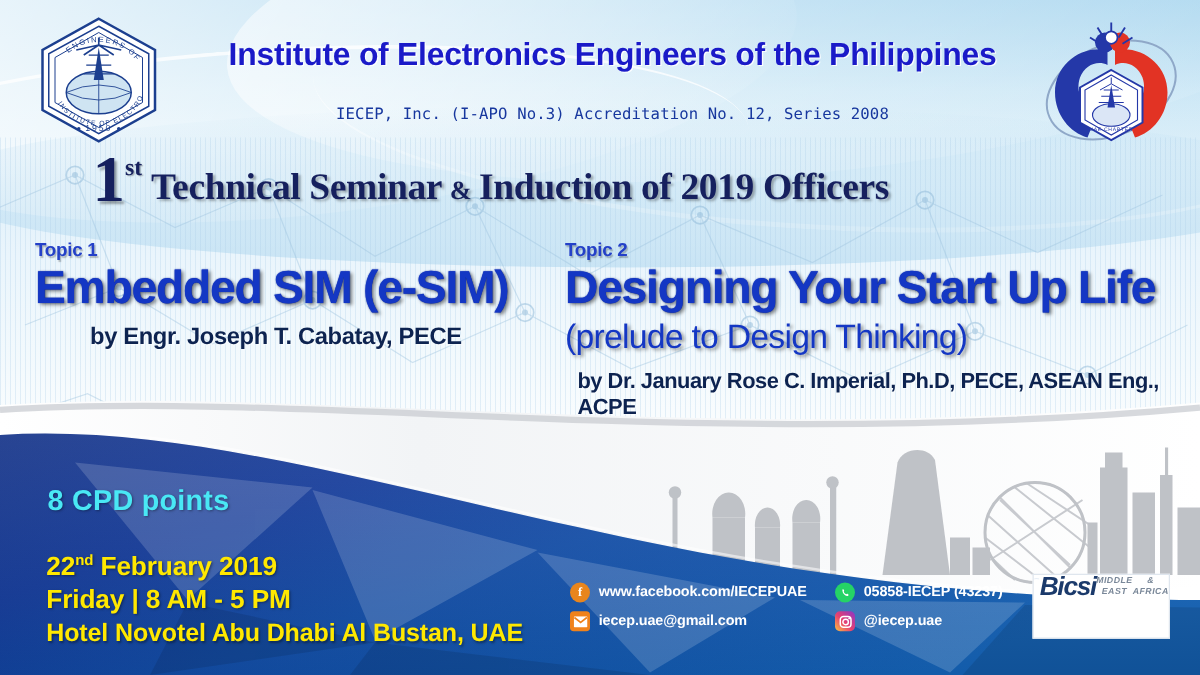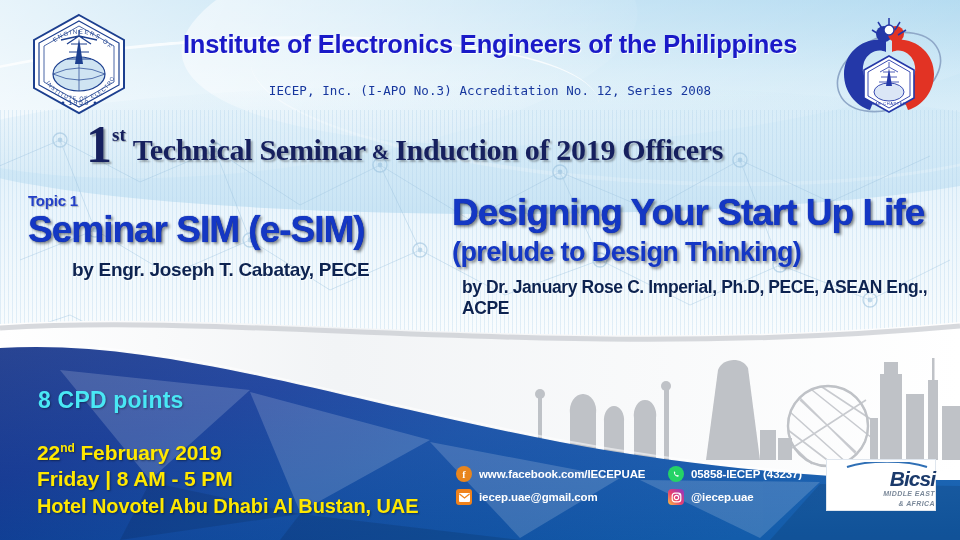--- a/index.html
+++ b/index.html
@@ -50,21 +50,21 @@
      font-weight:bold;font-size:25.5px;color:#1a1ac8;letter-spacing:-.2px;
      font-family:"Liberation Sans",sans-serif;
      text-shadow:1px 1px 0 rgba(255,255,255,.9);}
   .org-sub{position:absolute;left:140px;top:60px;width:700px;text-align:center;
      font-weight:bold;font-size:17px;color:#1a1ac8;
      text-shadow:1px 1px 0 rgba(255,255,255,.85);}
   .org-accr{position:absolute;left:140px;top:83px;width:700px;text-align:center;
      font-size:12.5px;color:#17379e;font-family:"DejaVu Sans Mono",monospace;letter-spacing:.1px;}
 
   
-  .maintitle{position:absolute;left:12px;top:122px;width:842px;height:52px;}
+  .maintitle{position:absolute;left:0;top:122px;width:842px;height:52px;}
   .mt-inner{position:absolute;left:74px;top:0;white-space:nowrap;}
   .num1{display:inline-block;font-size:52px;font-weight:bold;color:#16205e;
      font-family:"Liberation Serif",serif;line-height:46px;vertical-align:top;
      text-shadow:2px 2px 2px rgba(0,0,0,.35);}
   .numsup{display:inline-block;font-size:19px;font-weight:bold;color:#16205e;
      font-family:"Liberation Serif",serif;vertical-align:top;margin-top:2px;
      text-shadow:1px 1px 1px rgba(0,0,0,.3);}
   .mt-text{display:inline-block;font-size:30px;font-weight:bold;color:#16205e;
      font-family:"Liberation Serif",serif;vertical-align:top;margin-top:11px;margin-left:7px;
      letter-spacing:-.3px;text-shadow:2px 2px 2px rgba(0,0,0,.3);}
@@ -77,21 +77,21 @@
 
   
   .topic1{position:absolute;left:28px;top:192px;width:420px;}
   .topic2{position:absolute;left:452px;top:192px;width:500px;}
   .tlabel{font-size:15px;font-weight:bold;color:#2440c8;
       text-shadow:1px 1px 1px rgba(0,0,0,.25);letter-spacing:-.2px;}
   .ttitle{font-size:37px;font-weight:bold;letter-spacing:-1px;line-height:42px;
       font-family:"Liberation Sans",sans-serif;
       color:#1437c4;
       text-shadow:2px 2px 3px rgba(0,0,0,.45), 0 0 1px #0b2ba8;}
-  .ttitle-sm{font-size:27px;font-weight:bold;letter-spacing:-.6px;line-height:32px;
+  .ttitle-sm{font-size:27px;font-weight:normal;letter-spacing:-.6px;line-height:32px;
       color:#1437c4;text-shadow:2px 2px 3px rgba(0,0,0,.45);}
   .tspeaker{font-size:19px;font-weight:bold;color:#0d2350;letter-spacing:-.3px;
       text-shadow:1px 1px 1px rgba(255,255,255,.6);padding-left:44px;}
   .tspeaker2{font-size:17.5px;font-weight:bold;color:#0d2350;letter-spacing:-.4px;
       text-shadow:1px 1px 1px rgba(255,255,255,.6);}
 
   
   .cpd{position:absolute;left:38px;top:387px;font-size:23px;font-weight:bold;color:#49e8f5;
       letter-spacing:.2px;text-shadow:1px 1px 2px rgba(0,0,0,.35);}
   .datebox{position:absolute;left:37px;top:435px;color:#ffe800;}
@@ -111,22 +111,22 @@
       font-weight:bold;color:#fff;font-family:"Liberation Serif",serif;}
   .cico.fb{background:#e8851d;}
   .cico.gm{background:#f0821b;border-radius:3px;}
   .cico.wa{background:#25d366;}
   .cico.ig{background:linear-gradient(45deg,#f9c440,#e8416f 45%,#8b35c7);border-radius:4px;}
   .ctxt{font-size:11.5px;font-weight:bold;color:#ffffff;letter-spacing:-.1px;
       white-space:nowrap;}
 
   
   .bicsi{position:absolute;left:826px;top:459px;width:108px;height:50px;
-      background:#ffffff;border:1px solid #dfe6ee;display:flex;flex-direction:column;
-      align-items:flex-end;justify-content:center;}
+      background:#ffffff;border:1px solid #dfe6ee;display:flex;flex-direction:row;
+      align-items:flex-start;justify-content:center;}
   .bicsi-word{font-size:21px;font-weight:bold;font-style:italic;color:#1b3a6b;
       letter-spacing:-1px;line-height:20px;font-family:"Liberation Sans",sans-serif;}
   .bicsi-sub{font-size:7px;font-weight:bold;font-style:italic;color:#7a8899;
       letter-spacing:.4px;line-height:8.5px;text-align:center;margin-top:1px;}
 </style>
 </head>
 <body>
 
 <div id="poster">
 
@@ -327,25 +327,26 @@
   <div class="org-accr">IECEP, Inc. (I-APO No.3) Accreditation No. 12, Series 2008</div>
 
   <div class="maintitle">
     <div class="mt-inner">
       <span class="num1">1</span><span class="numsup">st</span><span class="mt-text">Technical Seminar</span><span class="mt-amp">&amp;</span><span class="mt-text2">Induction of 2019 Officers</span>
     </div>
   </div>
 
   <div class="topic1">
     <div class="tlabel">Topic 1</div>
-    <div class="ttitle">Seminar SIM (e-SIM)</div>
+    <div class="ttitle">Embedded SIM (e-SIM)</div>
     <div class="tspeaker" style="margin-top:8px">by Engr. Joseph T. Cabatay, PECE</div>
   </div>
 
   <div class="topic2">
+    <div class="tlabel">Topic 2</div>
     <div class="ttitle">Designing Your Start Up Life</div>
     <div class="ttitle-sm" style="margin-top:2px">(prelude to Design Thinking)</div>
     <div class="tspeaker2" style="margin-top:9px;margin-left:10px">by Dr. January Rose C. Imperial, Ph.D, PECE, ASEAN Eng., ACPE</div>
   </div>
 
   <div class="cpd">8 CPD points</div>
 
   <div class="datebox">
     <div class="dline"><span>22</span><sup>nd</sup><span> February 2019</span></div>
     <div class="dline">Friday  |  8 AM - 5 PM</div>

